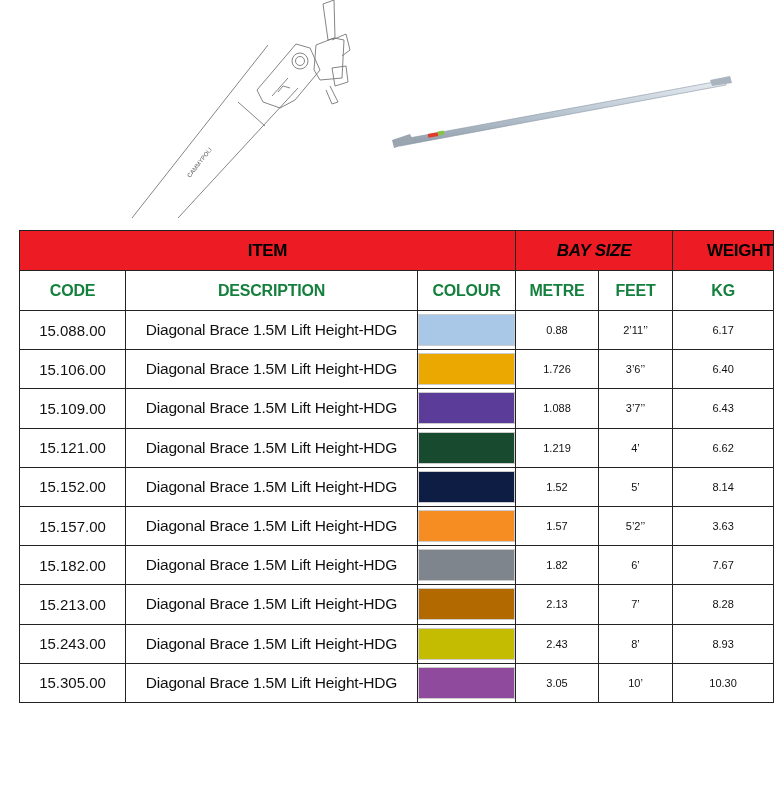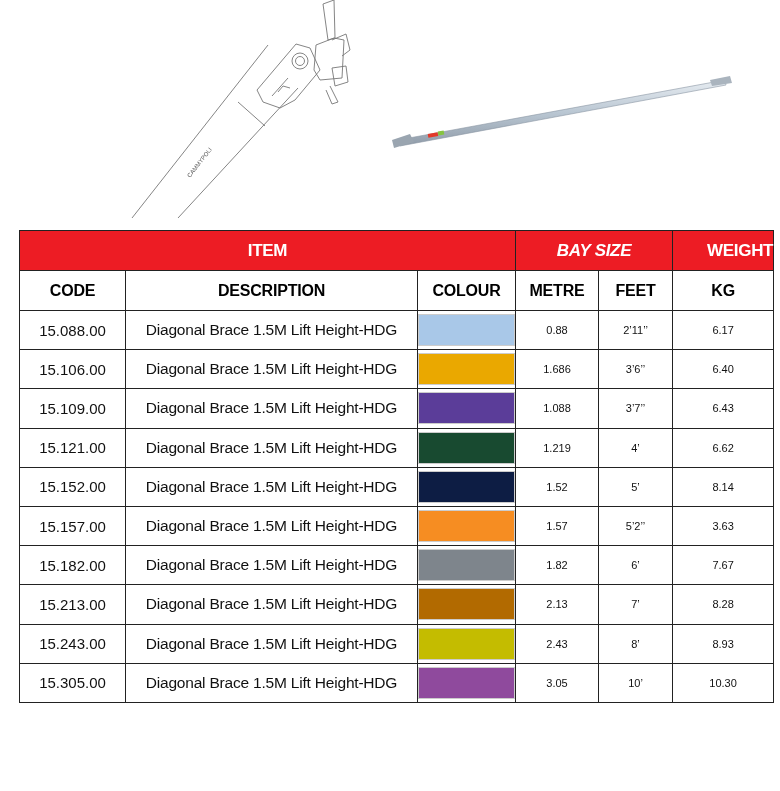--- a/index.html
+++ b/index.html
@@ -2,22 +2,22 @@
 <html><head>
 <meta charset="utf-8">
 <style>
   html, body { margin:0; padding:0; background:#ffffff; }
   body { width:780px; height:791px; position:relative; overflow:hidden; font-family:"Liberation Sans", sans-serif; }
   .img-area { position:absolute; left:0; top:0; width:780px; height:228px; }
   .fig-left { position:absolute; left:120px; top:0; width:260px; height:225px; }
   .fig-right { position:absolute; left:380px; top:70px; width:360px; height:90px; }
   table.spec { position:absolute; left:19px; top:230px; border-collapse:collapse; table-layout:fixed; }
   table.spec td, table.spec th { border:1.5px solid #222; padding:0; text-align:center; vertical-align:middle; }
-  .r-top th { background:#ED1C24; height:39px; font-weight:bold; font-size:17px; color:#ffffff; letter-spacing:-0.3px; }
-  .r-head th { background:#fff; height:39px; font-weight:bold; font-size:16px; color:#000000; letter-spacing:-0.2px; }
+  .r-top th { background:#ED1C24; height:39px; font-weight:bold; font-size:17px; color:#000000; letter-spacing:-0.3px; }
+  .r-head th { background:#fff; height:39px; font-weight:bold; font-size:16px; color:#15803d; letter-spacing:-0.2px; }
   .r-data td { height:38.2px; font-size:15px; color:#111; }
   td.desc { text-align:left; padding-left:3px; font-size:15.5px; white-space:nowrap; letter-spacing:-0.2px; }
   td.code { text-align:right; padding-right:10px; }
   td.col { padding:3px 4px; }
   .swatch { display:block; width:100%; height:32px; border:1px solid #ccc; box-sizing:border-box; }
   td.metre, td.feet, td.kg { font-size:11px; }
 </style>
 </head>
 <body>
 
@@ -89,21 +89,21 @@
     <td class="metre">0.88</td>
     <td class="feet">2’11’’</td>
     <td class="kg">6.17</td>
   </tr>
       <tr class="r-data">
     <td class="code">15.106.00</td>
     <td class="desc">Diagonal Brace 1.5M Lift Height-HDG</td>
     <td class="col">
           <span class="swatch" style="background: rgb(234, 168, 0);"></span>
         </td>
-    <td class="metre">1.686</td>
+    <td class="metre">1.726</td>
     <td class="feet">3’6’’</td>
     <td class="kg">6.40</td>
   </tr>
       <tr class="r-data">
     <td class="code">15.109.00</td>
     <td class="desc">Diagonal Brace 1.5M Lift Height-HDG</td>
     <td class="col">
           <span class="swatch" style="background: rgb(91, 61, 153);"></span>
         </td>
     <td class="metre">1.088</td>

